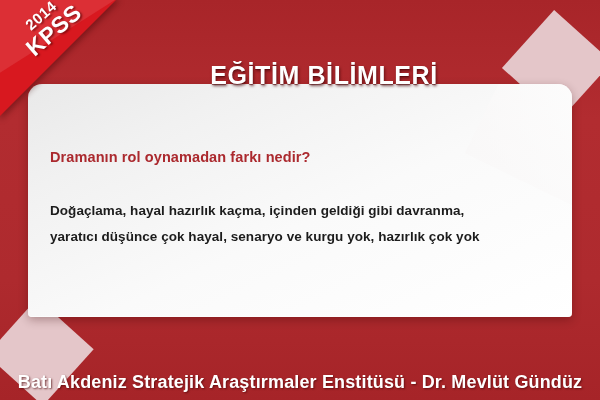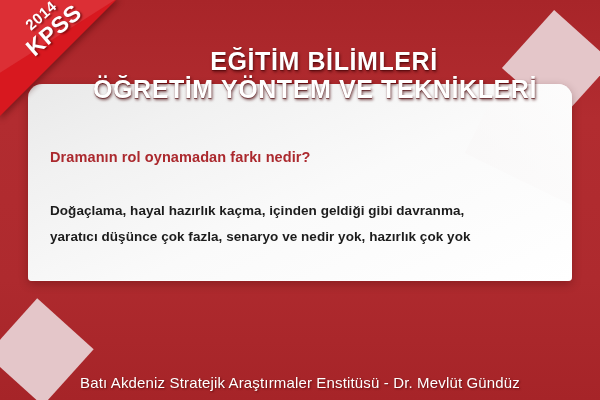--- a/index.html
+++ b/index.html
@@ -102,21 +102,21 @@
     width: 76px; height: 76px;
     transform: rotate(42deg);
   }
 
   
   .card {
     position: absolute;
     left: 28px;
     top: 84px;
     width: 544px;
-    height: 197px;
+    height: 233px;
     border-radius: 14px 14px 4px 4px;
     background: linear-gradient(155deg, #e9e9e9 0%, #f1f1f1 22%, #fafafa 55%, #ffffff 100%);
     box-shadow: 0 3px 10px rgba(50,0,2,0.30),
                 0 -1px 0 rgba(255,255,255,0.6) inset;
     z-index: 5;
     overflow: hidden;
   }
   .card::after {
     content: "";
     position: absolute;
@@ -158,55 +158,54 @@
     bottom: 0;
     width: 600px;
     height: 35px;
     display: flex;
     align-items: center;
     justify-content: center;
     z-index: 7;
   }
   .footer-text {
     color: #ffffff;
-    font-size: 15px;
-    font-weight: normal;
+    font-size: 18px;
+    font-weight: bold;
     letter-spacing: 0.15px;
     white-space: nowrap;
     text-shadow: 1px 1px 2px rgba(70,4,6,0.65);
   }
 </style>
 </head>
 <body>
 
 <div class="slide">
 
   <div class="header">
     <div class="title-line1">EĞİTİM BİLİMLERİ</div>
-    <div class="title-line2">ÖĞRETİM YÖNTEM VE TEKNİKLERİ</div>
   </div>
 
   <div class="deco deco-tr"></div>
   <div class="deco deco-bl"></div>
 
   <div class="ribbon-wrap">
     <div class="ribbon-tri"></div>
     <div class="ribbon-tri-hl"></div>
     <div class="ribbon-text">
       <span class="ribbon-year">2014</span>
       <span class="ribbon-name">KPSS</span>
     </div>
   </div>
 
   <div class="card">
     <div class="card-body">
       <div class="question">Dramanın rol oynamadan farkı nedir?</div>
       <div class="answer">
         <span class="answer-line">Doğaçlama, hayal hazırlık kaçma, içinden geldiği gibi davranma,</span>
-        <span class="answer-line">yaratıcı düşünce çok fazla, senaryo ve nedir yok, hazırlık çok yok</span>
+        <span class="answer-line">yaratıcı düşünce çok hayal, senaryo ve kurgu yok, hazırlık çok yok</span>
       </div>
     </div>
   </div>
 
   <div class="footer">
     <span class="footer-text">Batı Akdeniz Stratejik Araştırmaler Enstitüsü - Dr. Mevlüt Gündüz</span>
   </div>
 
 </div>
 

